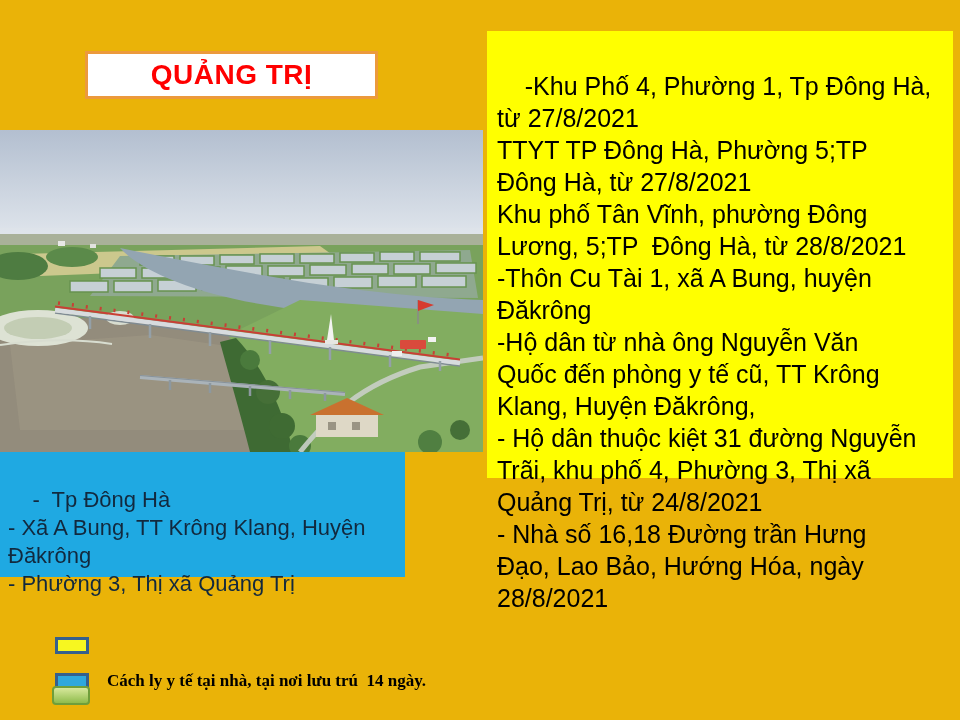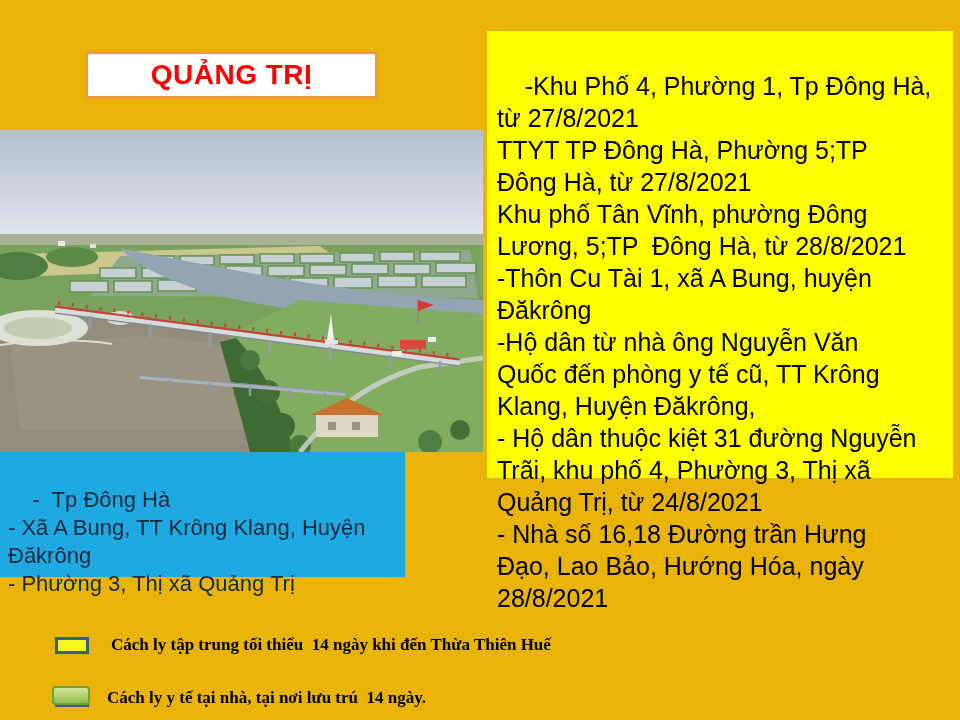--- a/index.html
+++ b/index.html
@@ -33,21 +33,21 @@
     position:absolute;left:618px;top:608px;width:342px;height:39px;
     background:#92D050;display:flex;align-items:center;justify-content:center;
     font-family:"Liberation Serif",serif;font-weight:bold;font-size:24px;color:#0b0b0b;
   }
   .legend-row{position:absolute;display:flex;align-items:center;height:22px;}
   .legend-row .label{
     font-family:"Liberation Serif",serif;font-weight:bold;font-size:17px;color:#000;
     white-space:pre;
   }
   .row-1{left:55px;top:634px;}
-  .row-2{left:55px;top:687px;}
+  .row-2{left:55px;top:670px;}
   .row-3{left:52px;top:684px;}
   .sw{box-sizing:content-box;flex:none;}
   .sw-yellow{width:28px;height:11px;background:#F7F720;border:3px solid #36608C;margin-right:22px;}
   .sw-blue{width:28px;height:11px;background:#2FA8DC;border:3px solid #36608C;margin-right:18px;}
   .sw-green{width:34px;height:15px;border:2px solid #6F9E3B;border-radius:4px;
     background:linear-gradient(#D8E89C,#8FBC4C);margin-right:22px;}
 </style>
 </head>
 <body>
 
@@ -195,21 +195,20 @@
 Trãi, khu phố 4, Phường 3, Thị xã
 Quảng Trị, từ 24/8/2021
 - Nhà số 16,18 Đường trần Hưng
 Đạo, Lao Bảo, Hướng Hóa, ngày
 28/8/2021</span>
   </div>
 
 
   <div class="legend-row row-1">
     <div class="sw sw-yellow"></div>
-    <span class="label">Cách ly tập trung tối thiểu  14 ngày khi đến Thừa Thiên Huế</span>
   </div>
   <div class="legend-row row-2">
     <div class="sw sw-blue"></div>
     <span class="label">Cách ly y tế tại nhà, tại nơi lưu trú  14 ngày.</span>
   </div>
   <div class="legend-row row-3">
     <div class="sw sw-green"></div>
   </div>
 
 </div>

